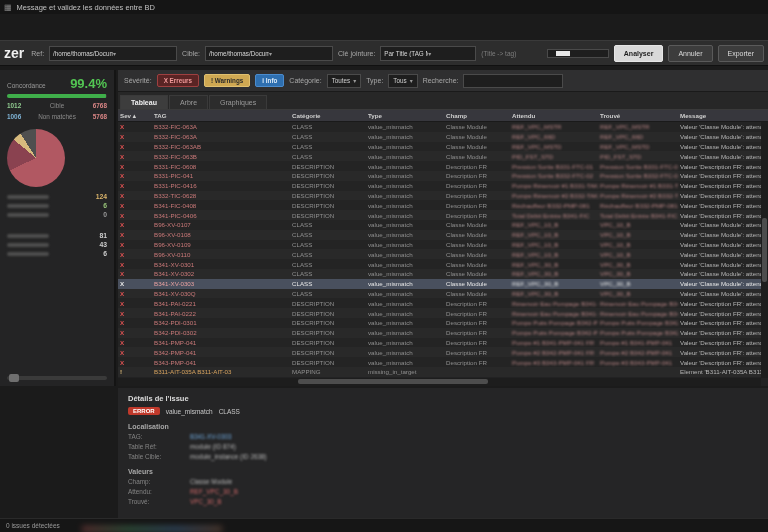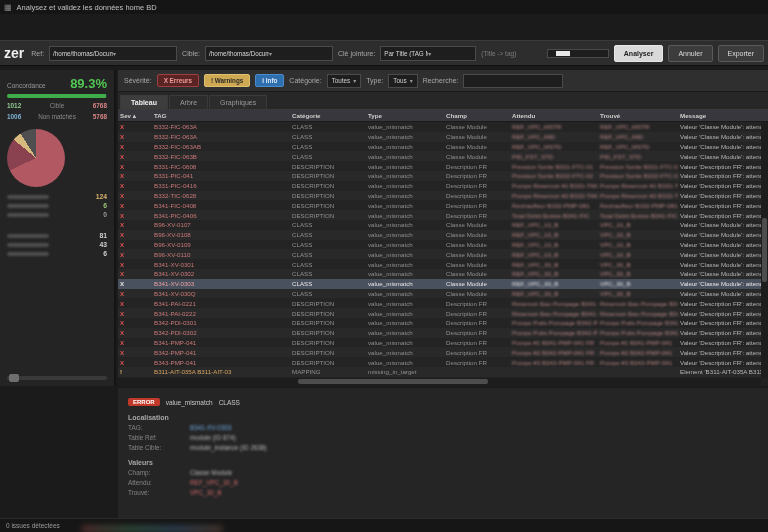--- a/index.html
+++ b/index.html
@@ -115,21 +115,21 @@
                background:linear-gradient(90deg,#7a3a3a,#3a6a4a,#3a5a7a,#6a4a3a);
                filter:blur(3px); opacity:.7; }
 </style>
 </head>
 <body>
 
 <div class="app">
 
   <div class="titlebar">
     <span class="app-icon">▦</span>
-    <span>Analysez et validez les données home BD</span>
+    <span>Message et validez les données entre BD</span>
   </div>
 
   <div class="toolbar">
     <span class="appname">zer</span>
     <span class="lbl">Ref:</span>
     <div class="tinput">
       <span>/home/thomas/Documents/fhx2sql/m</span>
       <span class="caret">▾</span>
     </div>
     <span class="lbl">Cible:</span>
@@ -148,21 +148,21 @@
       <div class="mp-thumb"></div>
     </div>
     <button class="btn primary">Analyser</button>
     <button class="btn">Annuler</button>
     <button class="btn">Exporter</button>
   </div>
 
   <div class="sidebar">
     <div class="conc-row">
       <span class="conc-lbl">Concordance</span>
-      <span class="conc-val">89.3%</span>
+      <span class="conc-val">99.4%</span>
     </div>
     <div class="conc-track">
       <div class="conc-fill" style="width: 99.4%;"></div>
     </div>
     <div class="stat-row">
       <span class="stat-left" style="color: rgb(143, 201, 143);">1012</span>
       <span class="stat-lbl">Cible</span>
       <span class="stat-right">6768</span>
     </div>
     <div class="stat-row">
@@ -505,20 +505,21 @@
 
     <div class="vscroll">
       <div class="vthumb"></div>
     </div>
     <div class="hscroll">
       <div class="hthumb"></div>
     </div>
   </div>
 
   <div class="details">
+    <div class="det-title">Détails de l'issue</div>
     <div class="det-badges">
       <span class="badge">ERROR</span>
       <span class="det-meta">value_mismatch</span>
       <span class="det-meta">CLASS</span>
     </div>
     <div class="sec-title">Localisation</div>
     <div class="kv">
         <span class="k">TAG:</span>
       <span class="v blue blurred">B341-XV-0303</span>
       </div>

